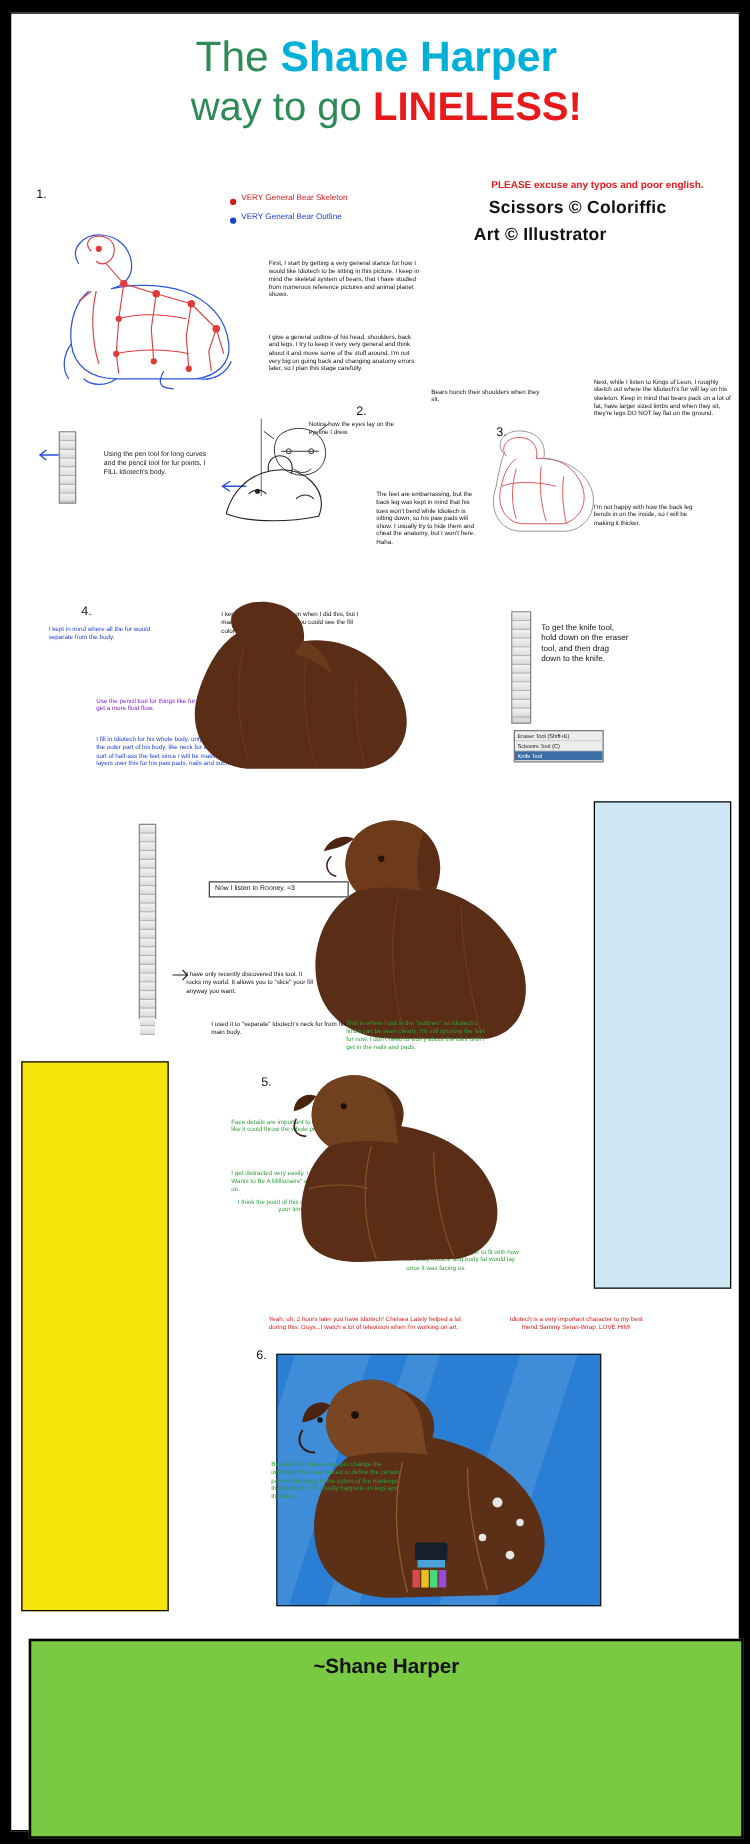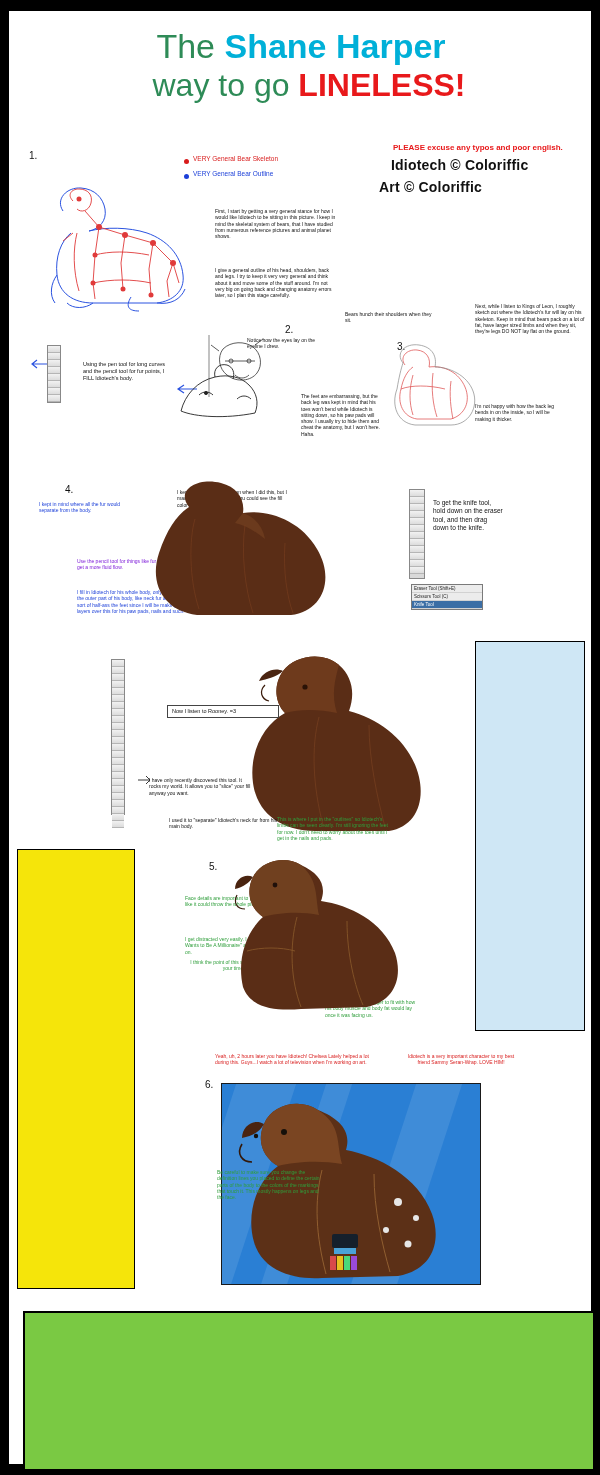--- a/index.html
+++ b/index.html
@@ -187,22 +187,22 @@
     <div class="title-block">
       <div class="title-line1">
         <span class="t-the">The </span><span class="t-shane">Shane Harper</span>
       </div>
       <div class="title-line2">
         <span class="t-way">way to go </span><span class="t-lineless">LINELESS!</span>
       </div>
     </div>
 
     <div class="excuse" style="left:336px; top:132px;">PLEASE excuse any typos and poor english.</div>
-    <div class="credit" style="left:382px; top:146px;">Idiotech © Coloriffic</div>
-    <div class="credit" style="left:370px; top:168px;">Art © Coloriffic</div>
+    <div class="credit" style="left:382px; top:146px;">Scissors © Coloriffic</div>
+    <div class="credit" style="left:370px; top:168px;">Art © Illustrator</div>
 
     <div class="stepnum" style="left:20px; top:139px;">1.</div>
 
     <span class="legend-dot" style="left:175px; top:148px; background:#d81b1b;"></span>
     <div class="txt sm red" style="left:184px; top:144px;">VERY General Bear Skeleton</div>
     <span class="legend-dot" style="left:175px; top:163px; background:#1b3fd8;"></span>
     <div class="txt sm blue" style="left:184px; top:159px;">VERY General Bear Outline</div>
 
     <div class="panel" style="left:24px; top:160px; width:180px; height:145px;">
       <svg width="180" height="145" viewBox="0 0 180 145">
@@ -461,16 +461,17 @@
         </g>
       </svg>
     </div>
 
     <div class="txt tiny green" style="left:208px; top:1158px; width:108px;">Be careful to make sure you change the definition lines you placed to define the certain parts of the body to the colors of the markings that touch it. This mostly happens on legs and the face.</div>
 
     <div class="block-lightblue" style="left:466px; top:630px; width:110px; height:390px;"></div>
     <div class="block-yellow" style="left:8px; top:838px; width:118px; height:440px;"></div>
 
     <div class="footer">
+      <div>~Shane Harper</div>
     </div>
 
   </div>
 </div>
 
 </body></html>

